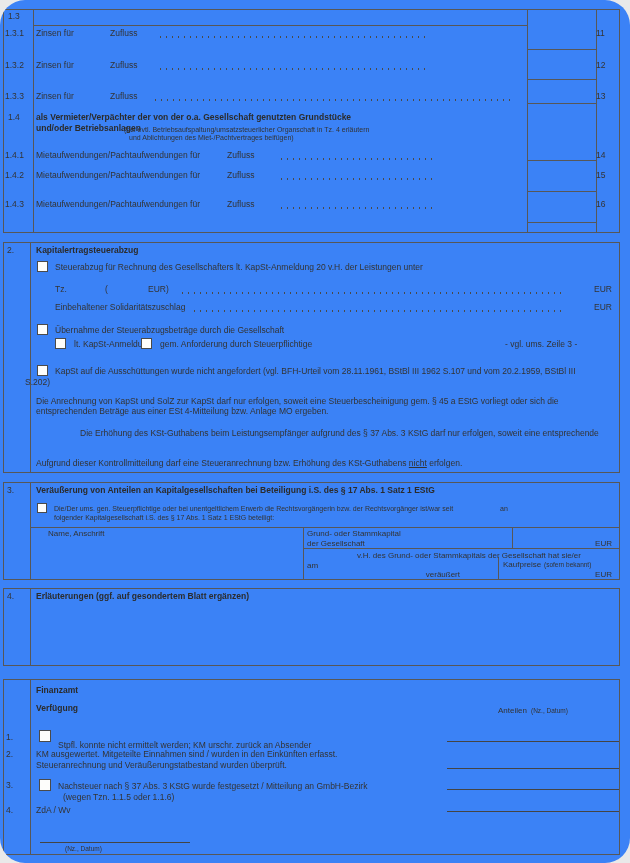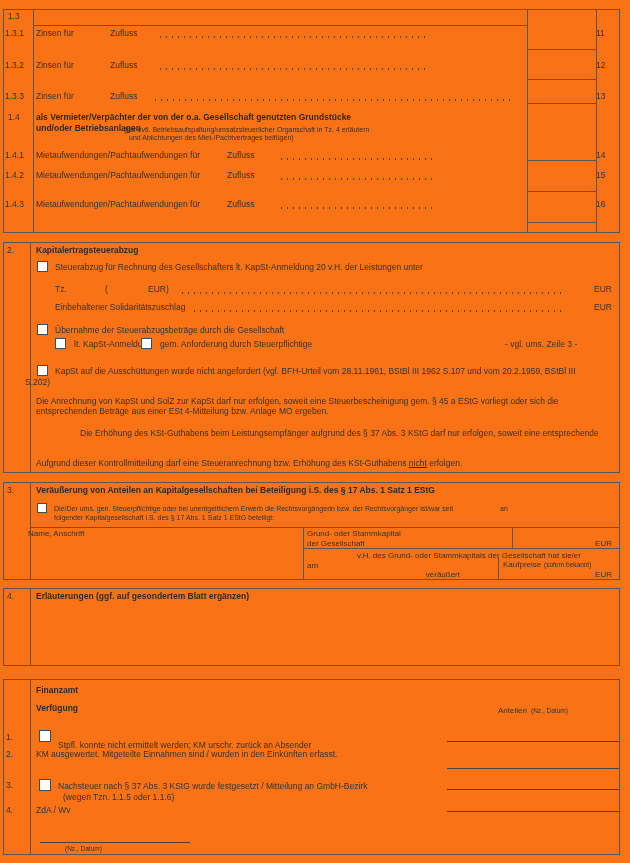--- a/index.html
+++ b/index.html
@@ -1,21 +1,22 @@
 <!DOCTYPE html>
 <html><head>
 <meta charset="utf-8">
 <style>
   html,body { margin:0; padding:0; background:#e9e9e9; }
   * { box-sizing:border-box; }
   .page {
     position:relative; width:630px; height:863px; margin:0 auto;
-    background:#f97316; color:#333;
+    background:#3b82f6; color:#333;
     font-family:"Liberation Sans", sans-serif;
     overflow:hidden;
+    border-radius:25px;
   }
   .box { position:absolute; border:1px solid #575757; background:transparent; }
   .vline { position:absolute; width:1px; background:#575757; }
   .hline { position:absolute; height:1px; background:#575757; }
   .wline { position:absolute; height:1px; background:#444; }
   .t { position:absolute; font-size:8.5px; line-height:1.15; white-space:nowrap; color:#333; }
   .b { font-weight:bold; color:#2b2b2b; }
   .sm { font-size:7px; }
   .xs { font-size:6.5px; }
   .s8 { font-size:8px; }
@@ -141,21 +142,21 @@
   <span class="t sm" style="left:54px;top:505px;">Die/Der ums. gen. Steuerpflichtige oder bei unentgeltlichem Erwerb die Rechtsvorgängerin bzw. der Rechtsvorgänger ist/war seit</span>
   <span class="t sm" style="left:500px;top:505px;">an</span>
   <span class="t sm" style="left:54px;top:514px;">folgender Kapitalgesellschaft i.S. des § 17 Abs. 1 Satz 1 EStG beteiligt:</span>
 
   <div class="hline" style="left:30px;top:527px;width:590px;"></div>
   <div class="vline" style="left:303px;top:527px;height:53px;"></div>
   <div class="hline" style="left:303px;top:548px;width:317px;"></div>
   <div class="vline" style="left:512px;top:527px;height:21px;"></div>
   <div class="vline" style="left:498px;top:557px;height:23px;"></div>
 
-  <span class="t s8" style="left:28px;top:529px;">Name, Anschrift</span>
+  <span class="t s8" style="left:48px;top:529px;">Name, Anschrift</span>
   <span class="t s8" style="left:307px;top:529px;">Grund- oder Stammkapital</span>
   <span class="t s8" style="left:307px;top:539px;">der Gesellschaft</span>
   <span class="t s8 right" style="left:575px;top:539px;width:37px;">EUR</span>
   <span class="t s8" style="left:357px;top:551px;">v.H. des Grund- oder Stammkapitals der Gesellschaft hat sie/er</span>
   <span class="t s8" style="left:307px;top:561px;">am</span>
   <span class="t s8 right" style="left:420px;top:570px;width:40px;">veräußert</span>
   <span class="t s8" style="left:503px;top:560px;">Kaufpreise</span>
   <span class="t xs" style="left:544px;top:561px;">(sofern bekannt)</span>
   <span class="t s8 right" style="left:575px;top:570px;width:37px;">EUR</span>
 
@@ -172,20 +173,21 @@
   <span class="t s8" style="left:498px;top:706px;">Anteilen</span>
   <span class="t xs" style="left:531px;top:707px;">(Nz., Datum)</span>
 
   <span class="t" style="left:6px;top:733px;">1.</span>
   <span class="cb big" style="left:39px;top:730px;"></span>
   <span class="t" style="left:58px;top:733px;margin-top:8px;">Stpfl. konnte nicht ermittelt werden;  KM urschr. zurück an Absender</span>
   <div class="wline" style="left:447px;top:741px;width:172px;"></div>
 
   <span class="t" style="left:6px;top:750px;">2.</span>
   <span class="t" style="left:36px;top:750px;">KM ausgewertet. Mitgeteilte Einnahmen sind / wurden in den Einkünften erfasst.</span>
+  <span class="t" style="left:36px;top:761px;">Steueranrechnung und Veräußerungstatbestand wurden überprüft.</span>
   <div class="wline" style="left:447px;top:768px;width:172px;"></div>
 
   <span class="t" style="left:6px;top:781px;">3.</span>
   <span class="cb big" style="left:39px;top:779px;"></span>
   <span class="t" style="left:58px;top:782px;">Nachsteuer nach § 37 Abs. 3 KStG wurde festgesetzt / Mitteilung an GmbH-Bezirk</span>
   <span class="t" style="left:63px;top:793px;">(wegen Tzn. 1.1.5 oder 1.1.6)</span>
   <div class="wline" style="left:447px;top:789px;width:172px;"></div>
 
   <span class="t" style="left:6px;top:806px;">4.</span>
   <span class="t" style="left:36px;top:806px;">ZdA / Wv</span>

